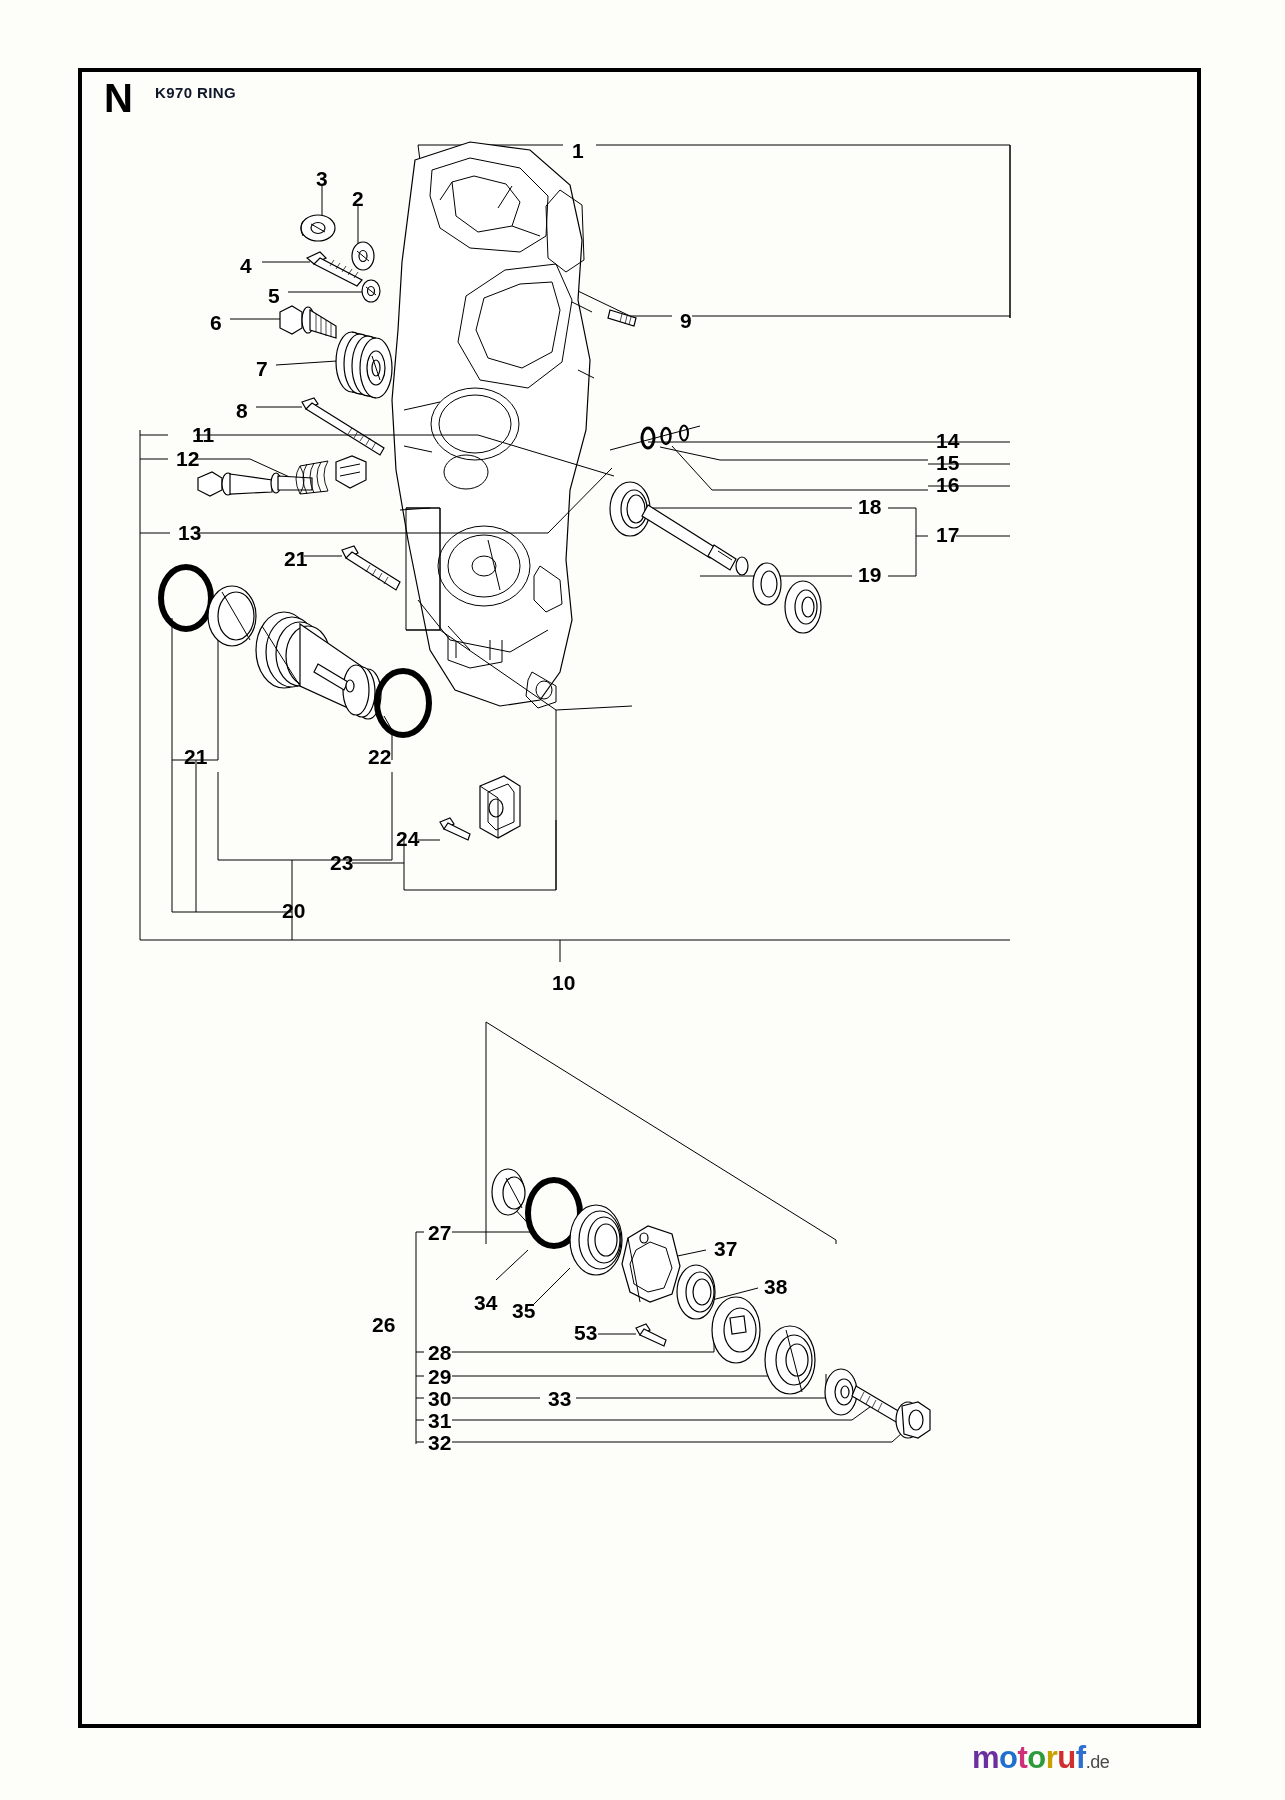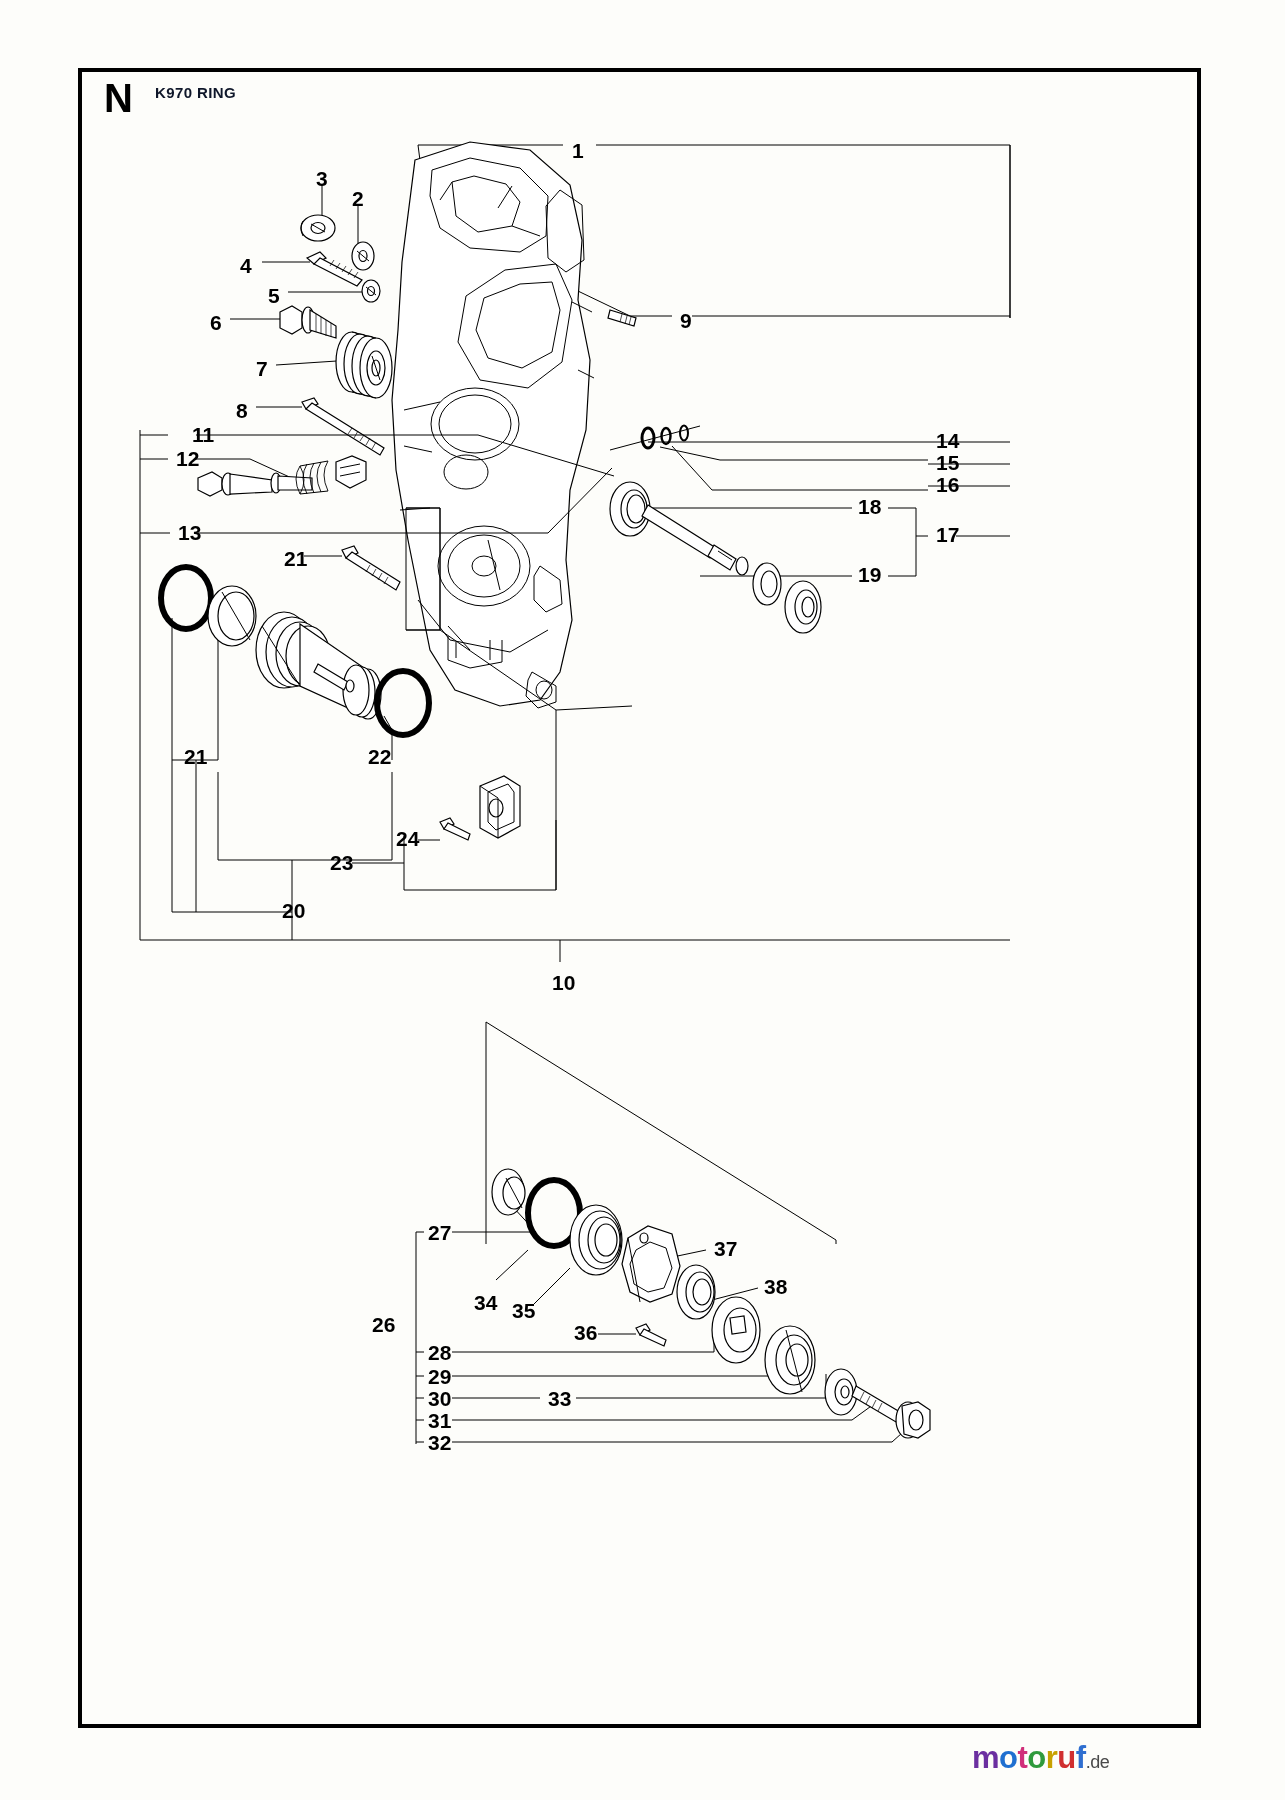--- a/index.html
+++ b/index.html
@@ -462,21 +462,21 @@
   <div class="num" style="left:372px;  top:1314px;">26</div>
   <div class="num" style="left:428px;  top:1222px;">27</div>
   <div class="num" style="left:428px;  top:1342px;">28</div>
   <div class="num" style="left:428px;  top:1366px;">29</div>
   <div class="num" style="left:428px;  top:1388px;">30</div>
   <div class="num" style="left:428px;  top:1410px;">31</div>
   <div class="num" style="left:428px;  top:1432px;">32</div>
   <div class="num" style="left:548px;  top:1388px;">33</div>
   <div class="num" style="left:474px;  top:1268px;margin-top:24px;">34</div>
   <div class="num" style="left:512px;  top:1300px;">35</div>
-  <div class="num" style="left:574px;  top:1322px;">36</div>
+  <div class="num" style="left:574px;  top:1322px;">53</div>
   <div class="num" style="left:714px;  top:1238px;">37</div>
   <div class="num" style="left:764px;  top:1276px;">38</div>
 
   <div class="logo">
     <span style="color:#6b2fa0;">m</span><span style="color:#1f6fd0;">o</span><span style="color:#d02f7a;">t</span><span style="color:#2f9a3c;">o</span><span style="color:#c8a100;">r</span><span style="color:#d02f2f;">u</span><span style="color:#2f6fd0;">f</span><span class="suf">.de</span>
   </div>
 
 </div>
 
 </body></html>

